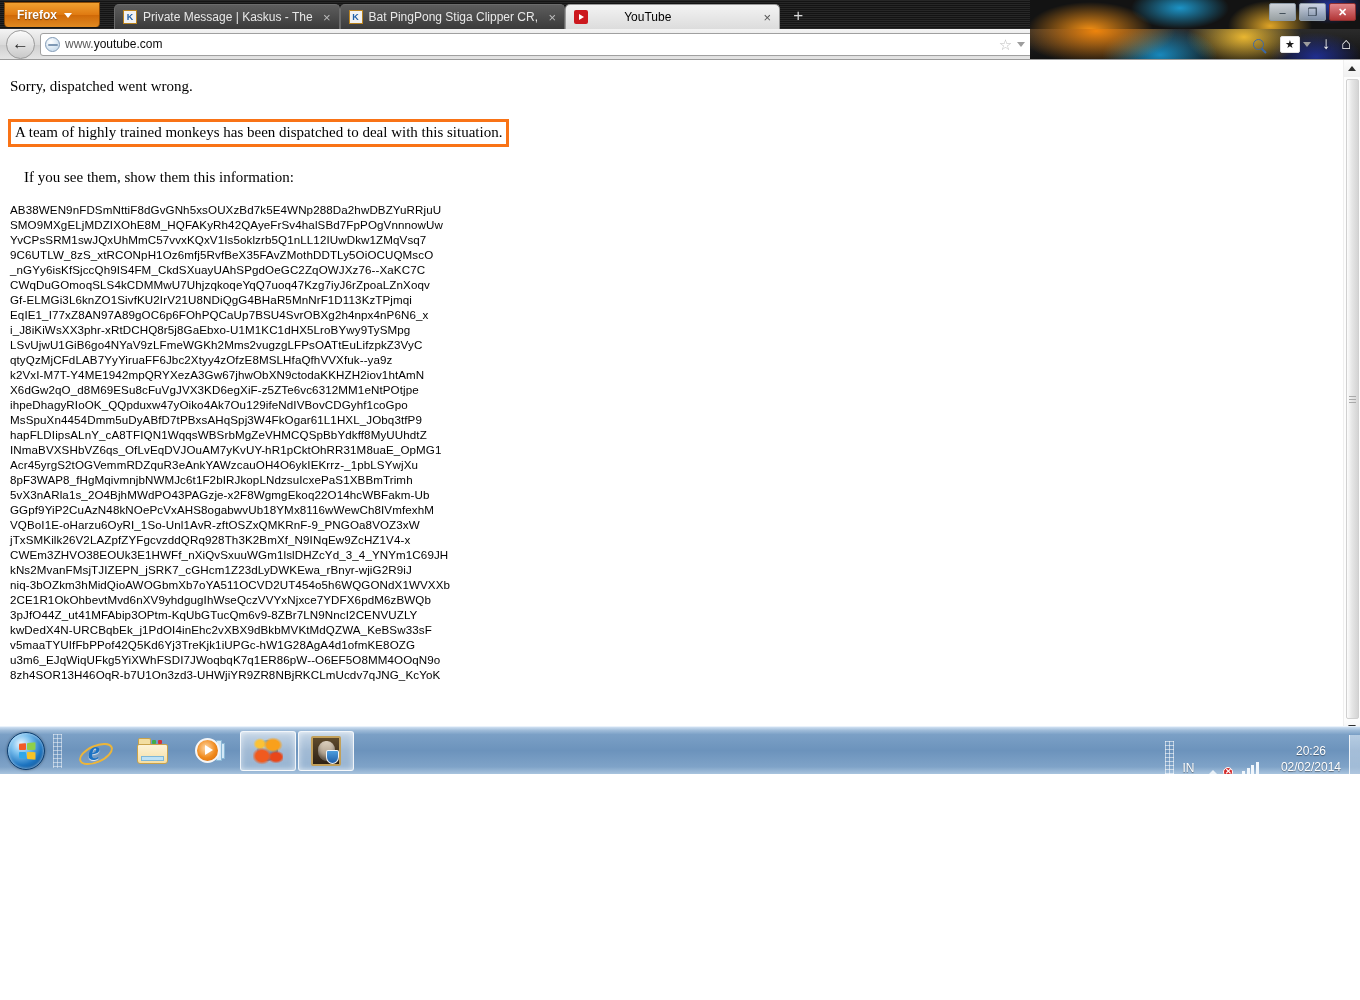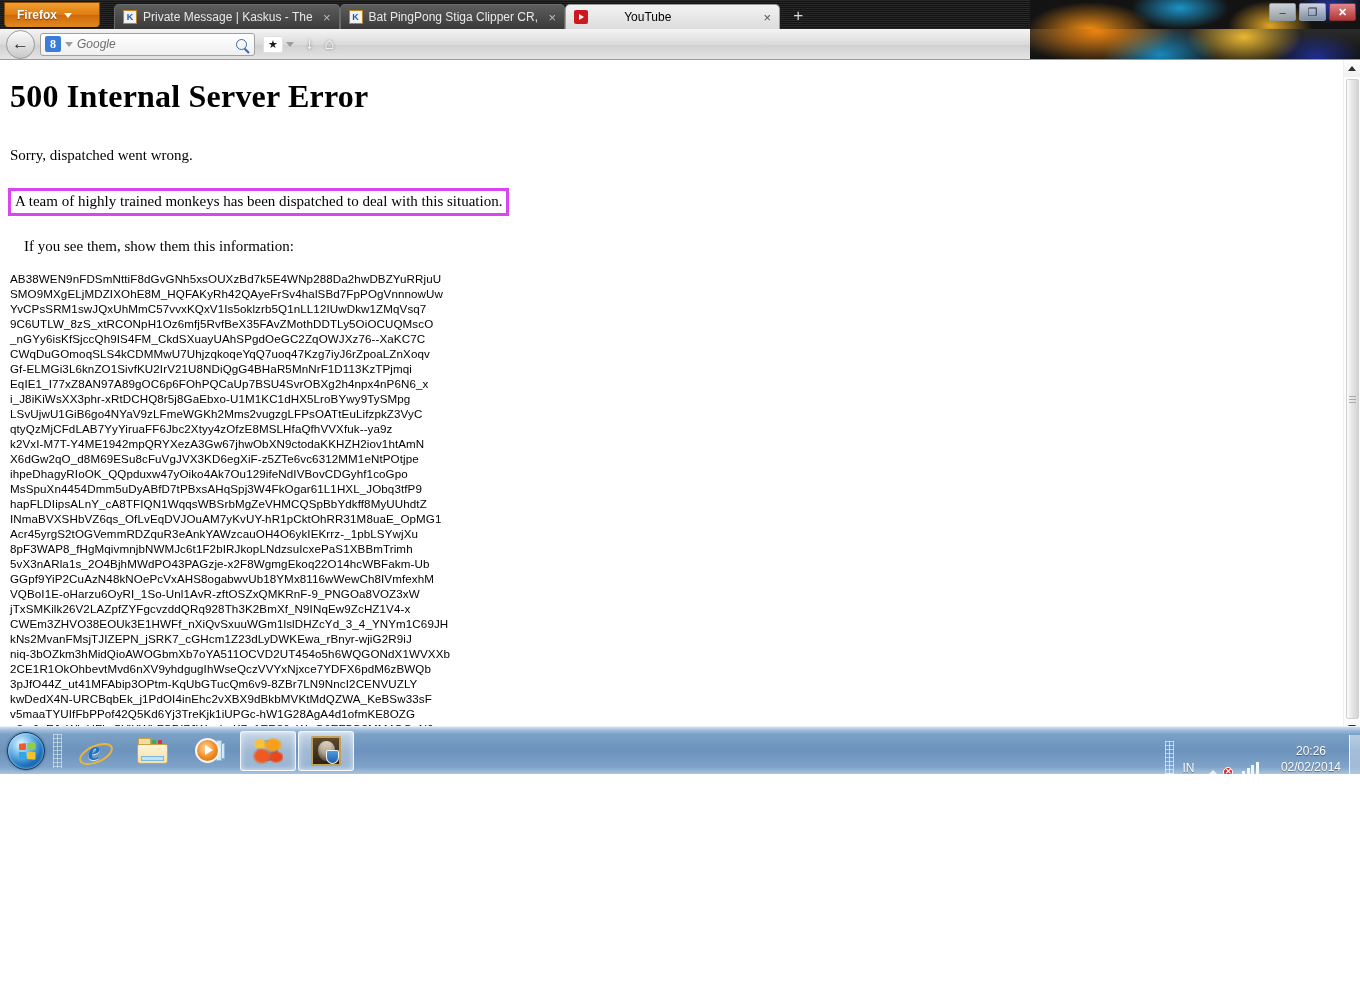--- a/index.html
+++ b/index.html
@@ -218,21 +218,21 @@
     font-family: "Liberation Serif", serif;
     color: #000;
   }
   .err-title {
     font-size: 32px; font-weight: bold; letter-spacing: .2px;
     margin: 0 0 32px 2px;
   }
   .err-sub { font-size: 15px; margin: 0 0 24px 2px; }
   .err-box {
     display: inline-block;
-    border: 3px solid #d946ef;
+    border: 3px solid #f97316;
     padding: 2px 4px 3px 4px;
     font-size: 15px;
     margin: 0 0 0 0;
   }
   .err-info { font-size: 15px; margin: 22px 0 16px 16px; }
   .err-code {
     font-family: Liberation Sans, sans-serif;
     font-size: 11.6px;
     line-height: 15.02px;
     letter-spacing: .1px;
@@ -520,20 +520,27 @@
       <div class="wc">❐</div>
       <div class="wc close">✕</div>
     </div>
   </div>
 
   <div class="navbar">
     <div class="persona-nav"></div>
 
     <div class="navbtn back">←</div>
 
+    <div class="urlbar">
+      <span class="globe"></span>
+      <span class="url-text"><span>www.</span><b>youtube.com</b></span>
+      <span class="star-ico">☆</span>
+      <span class="caret-d"></span>
+      <span class="reload">⟳</span>
+    </div>
 
     <div class="searchbar">
       <span class="g-logo">8</span>
       <span class="caret-d"></span>
       <span class="search-ph">Google</span>
       <span class="mag"></span>
     </div>
 
     <div class="tb-ico">
       <span class="bm-box">★</span>
@@ -542,21 +549,20 @@
     <div class="tb-ico">
       <span class="dl-arrow">↓</span>
     </div>
     <div class="tb-ico">
       <span class="home-ico">⌂</span>
     </div>
   </div>
 
   <div class="viewport">
     <div class="page">
-      <h1 class="err-title">500 Internal Server Error</h1>
       <p class="err-sub">Sorry, dispatched went wrong.</p>
       <div class="err-box">A team of highly trained monkeys has been dispatched to deal with this situation.</div>
       <p class="err-info">If you see them, show them this information:</p>
       <pre class="err-code">AB38WEN9nFDSmNttiF8dGvGNh5xsOUXzBd7k5E4WNp288Da2hwDBZYuRRjuU
 SMO9MXgELjMDZIXOhE8M_HQFAKyRh42QAyeFrSv4halSBd7FpPOgVnnnowUw
 YvCPsSRM1swJQxUhMmC57vvxKQxV1Is5oklzrb5Q1nLL12IUwDkw1ZMqVsq7
 9C6UTLW_8zS_xtRCONpH1Oz6mfj5RvfBeX35FAvZMothDDTLy5OiOCUQMscO
 _nGYy6isKfSjccQh9IS4FM_CkdSXuayUAhSPgdOeGC2ZqOWJXz76--XaKC7C
 CWqDuGOmoqSLS4kCDMMwU7UhjzqkoqeYqQ7uoq47Kzg7iyJ6rZpoaLZnXoqv
 Gf-ELMGi3L6knZO1SivfKU2IrV21U8NDiQgG4BHaR5MnNrF1D113KzTPjmqi

